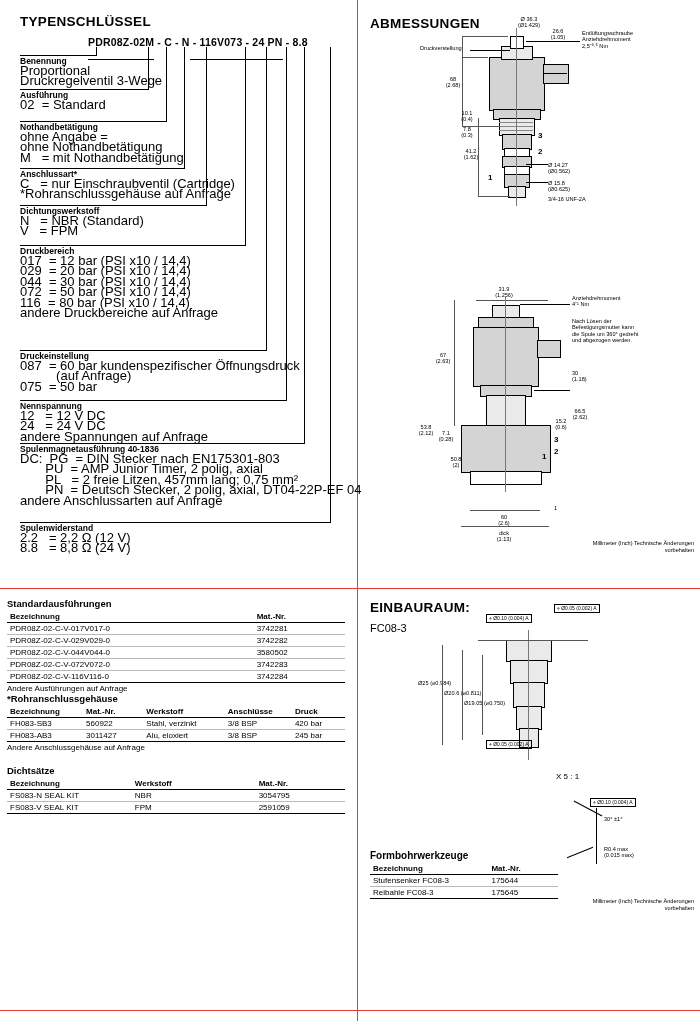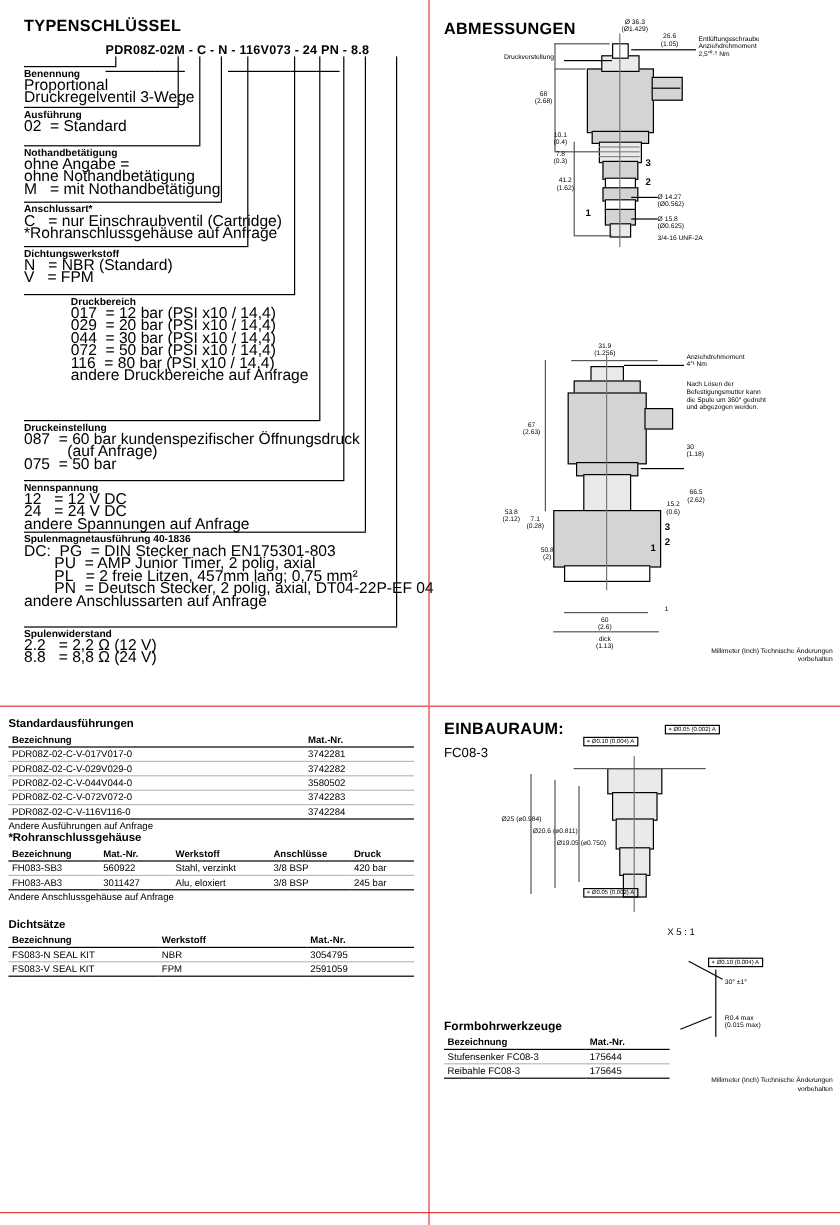--- a/index.html
+++ b/index.html
@@ -144,21 +144,21 @@
       <div class="row">ohne Nothandbetätigung</div>
       <div class="row">M   = mit Nothandbetätigung</div>
     </div>
 
     <div class="keyblock" style="top:206px;">
       <div class="hdr">Dichtungswerkstoff</div>
       <div class="row">N   = NBR (Standard)</div>
       <div class="row">V   = FPM</div>
     </div>
 
-    <div class="keyblock" style="top:246px;margin-left:39px;">
+    <div class="keyblock" style="top:246px;">
       <div class="hdr">Druckbereich</div>
       <div class="row">017  = 12 bar (PSI x10 / 14,4)</div>
       <div class="row">029  = 20 bar (PSI x10 / 14,4)</div>
       <div class="row">044  = 30 bar (PSI x10 / 14,4)</div>
       <div class="row">072  = 50 bar (PSI x10 / 14,4)</div>
       <div class="row">116  = 80 bar (PSI x10 / 14,4)</div>
       <div class="row">andere Druckbereiche auf Anfrage</div>
     </div>
 
     <div class="keyblock" style="top:351px;">

